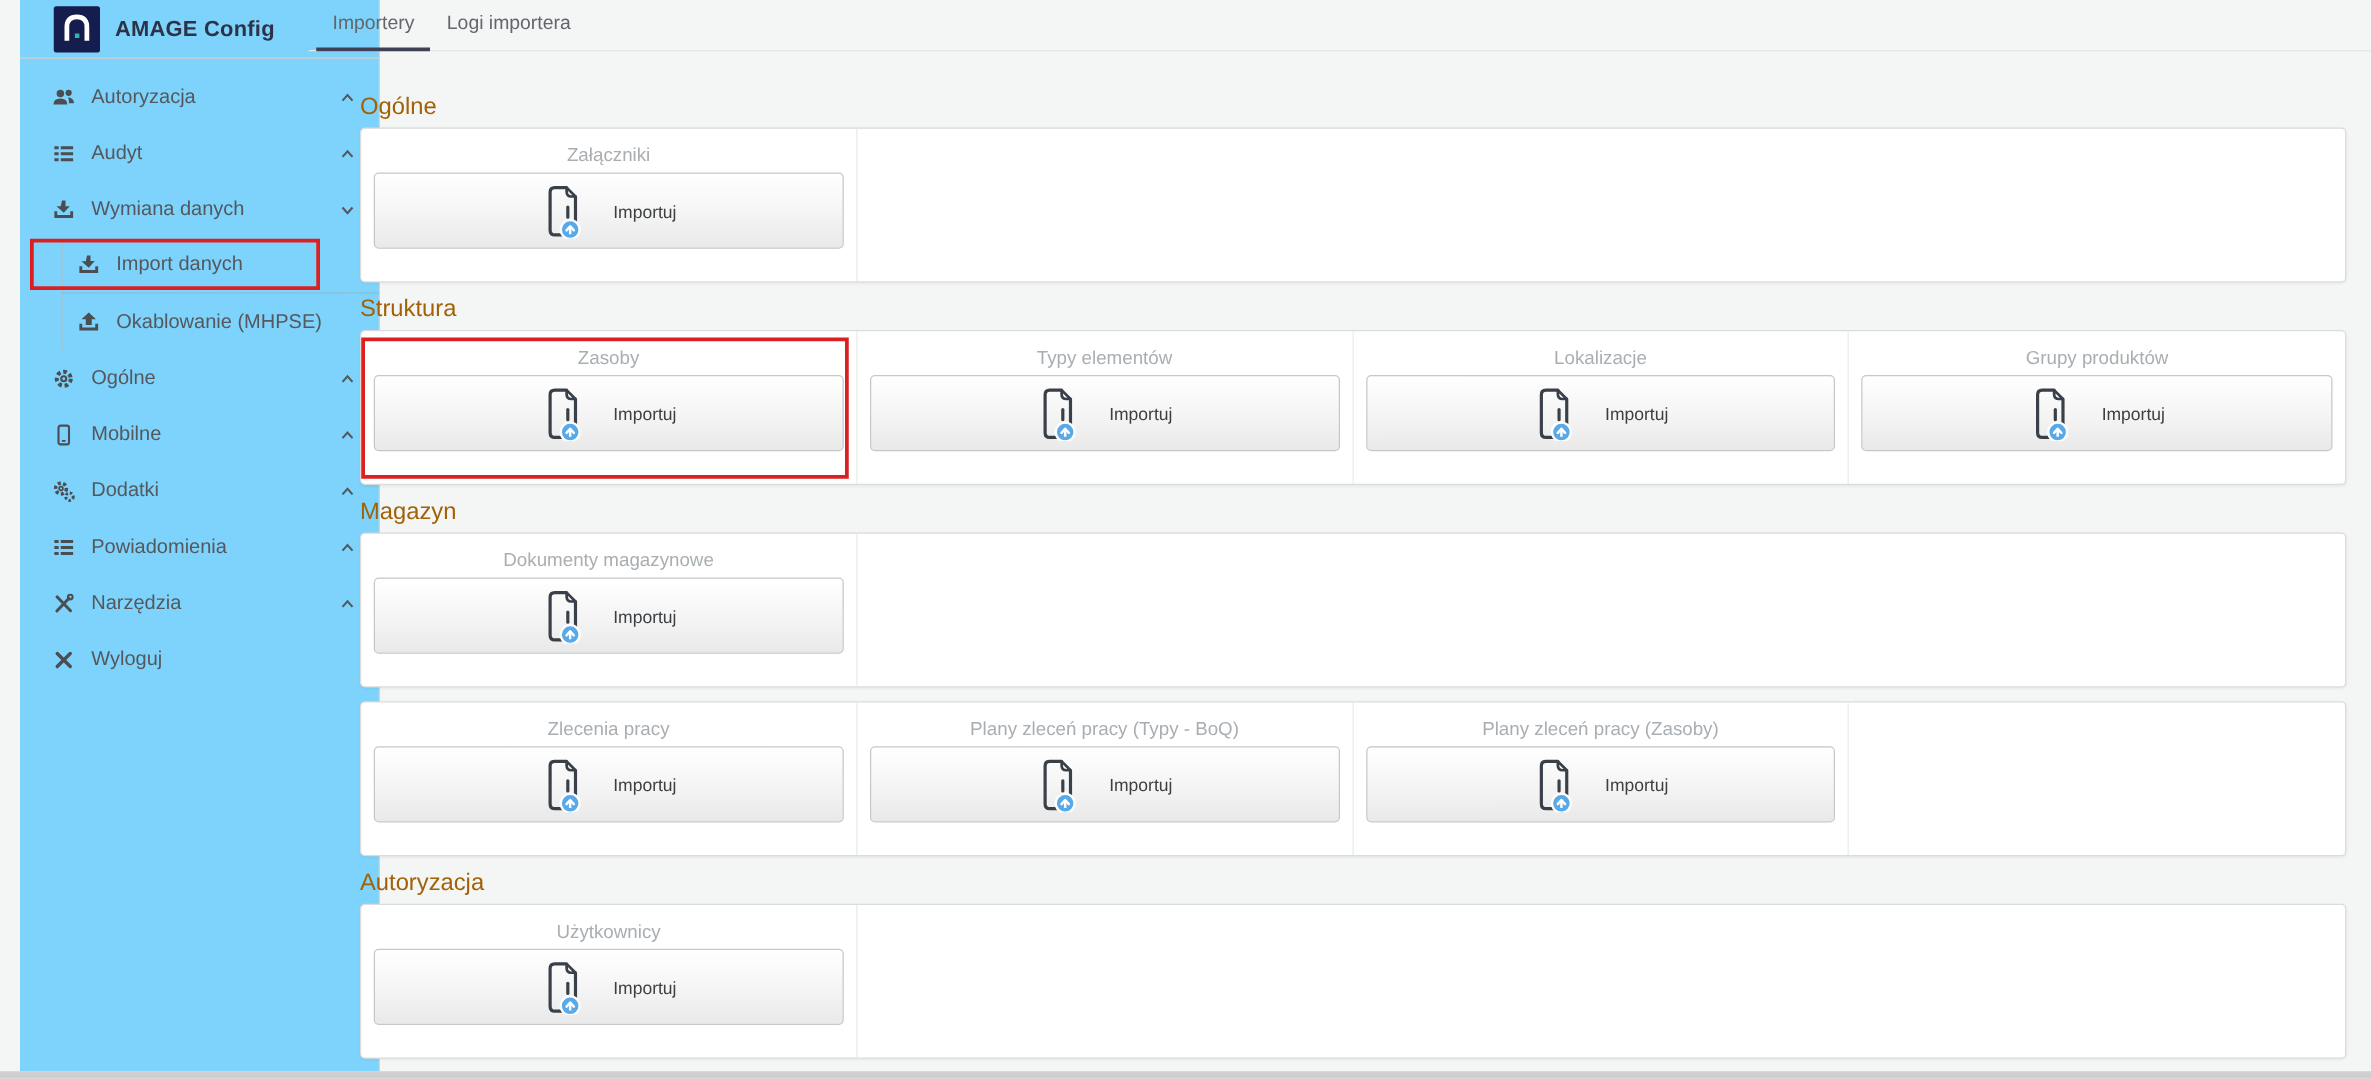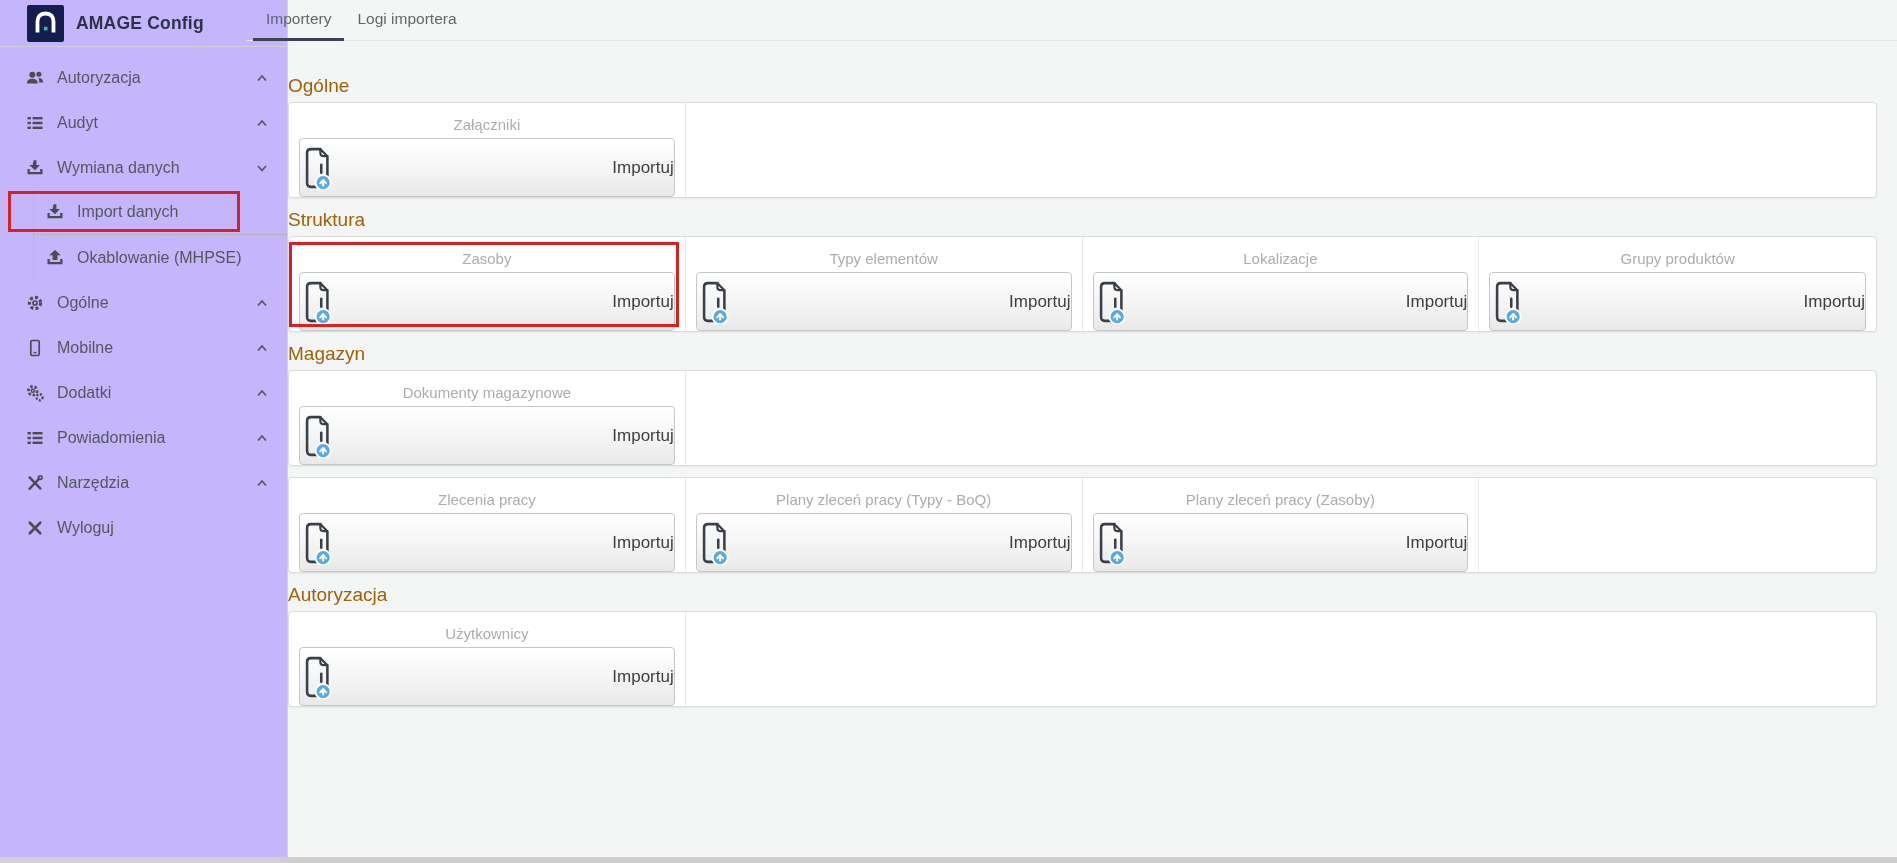--- a/index.html
+++ b/index.html
@@ -5,22 +5,22 @@
   * { box-sizing: border-box; }
   html,body { margin:0; padding:0; }
   body {
     width:1897px; height:863px; overflow:hidden; position:relative;
     background:#f4f5f5;
     font-family:"Liberation Sans","DejaVu Sans",sans-serif;
     -webkit-font-smoothing:antialiased;
   }
   
   .sidebar {
-    position:absolute; left:0; top:0; width:288px; height:857px;
-    background:#c4b5fd; border-right:1px solid #d2d3d3;
+    position:absolute; left:16px; top:0; width:288px; height:857px;
+    background:#7dd3fc; border-right:1px solid #d2d3d3;
   }
   .sidebar-header {
     height:47px; display:flex; align-items:center; gap:12px;
     padding-left:27px; border-bottom:1px solid #d0d0d0;
   }
   .logo {
     width:37px; height:37px; background:#151d4f; border-radius:2px;
     display:flex; align-items:center; justify-content:center; flex:0 0 auto;
   }
   .app-title { font-size:17.5px; font-weight:bold; color:#2e3246; letter-spacing:.2px; }
@@ -52,34 +52,34 @@
     color:#62676b; cursor:pointer; border-bottom:3px solid transparent; margin-bottom:-1px;
   }
   .tab.active { border-bottom-color:#3e4156; }
   .content { padding:34px 20px 0 41px; }
   .section { margin-bottom:11px; }
   .section h2 {
     margin:0 0 5px 0; font-size:19px; font-weight:400; color:#a16207; line-height:22px;
   }
   .row {
     background:#fff; border:1px solid #dbdcdc; border-radius:4px;
-    height:96px; display:flex; box-shadow:0 1px 2px rgba(0,0,0,.05);
+    height:124px; display:flex; box-shadow:0 1px 2px rgba(0,0,0,.05);
   }
   .cell {
     width:25%; flex:0 0 25%; border-right:1px solid #e9ebeb; position:relative;
     display:flex; flex-direction:column; align-items:center;
   }
   .cell:nth-child(4) { border-right:none; }
   .card-label { margin-top:13px; font-size:15px; color:#a9aeb2; line-height:17px; }
   .import-btn {
     margin-top:5px; width:calc(100% - 20px); height:61px;
-    display:flex; align-items:center; justify-content:space-between; gap:24px;
+    display:flex; align-items:center; justify-content:center; gap:24px;
     background:linear-gradient(#ffffff 0%, #f4f4f4 55%, #e9e9e9 100%);
     border:1px solid #c5c7c8; border-radius:4px; cursor:pointer;
-    font-family:inherit; font-size:17px; color:#3d4043; padding:0;
+    font-family:inherit; font-size:14px; color:#3d4043; padding:0;
   }
   .import-btn .icn svg { display:block; }
   
   .hscrollbar {
     position:absolute; left:0; bottom:0; width:100%; height:6px; background:#cfcfcf;
   }
 </style>
 </head>
 <body>
 

